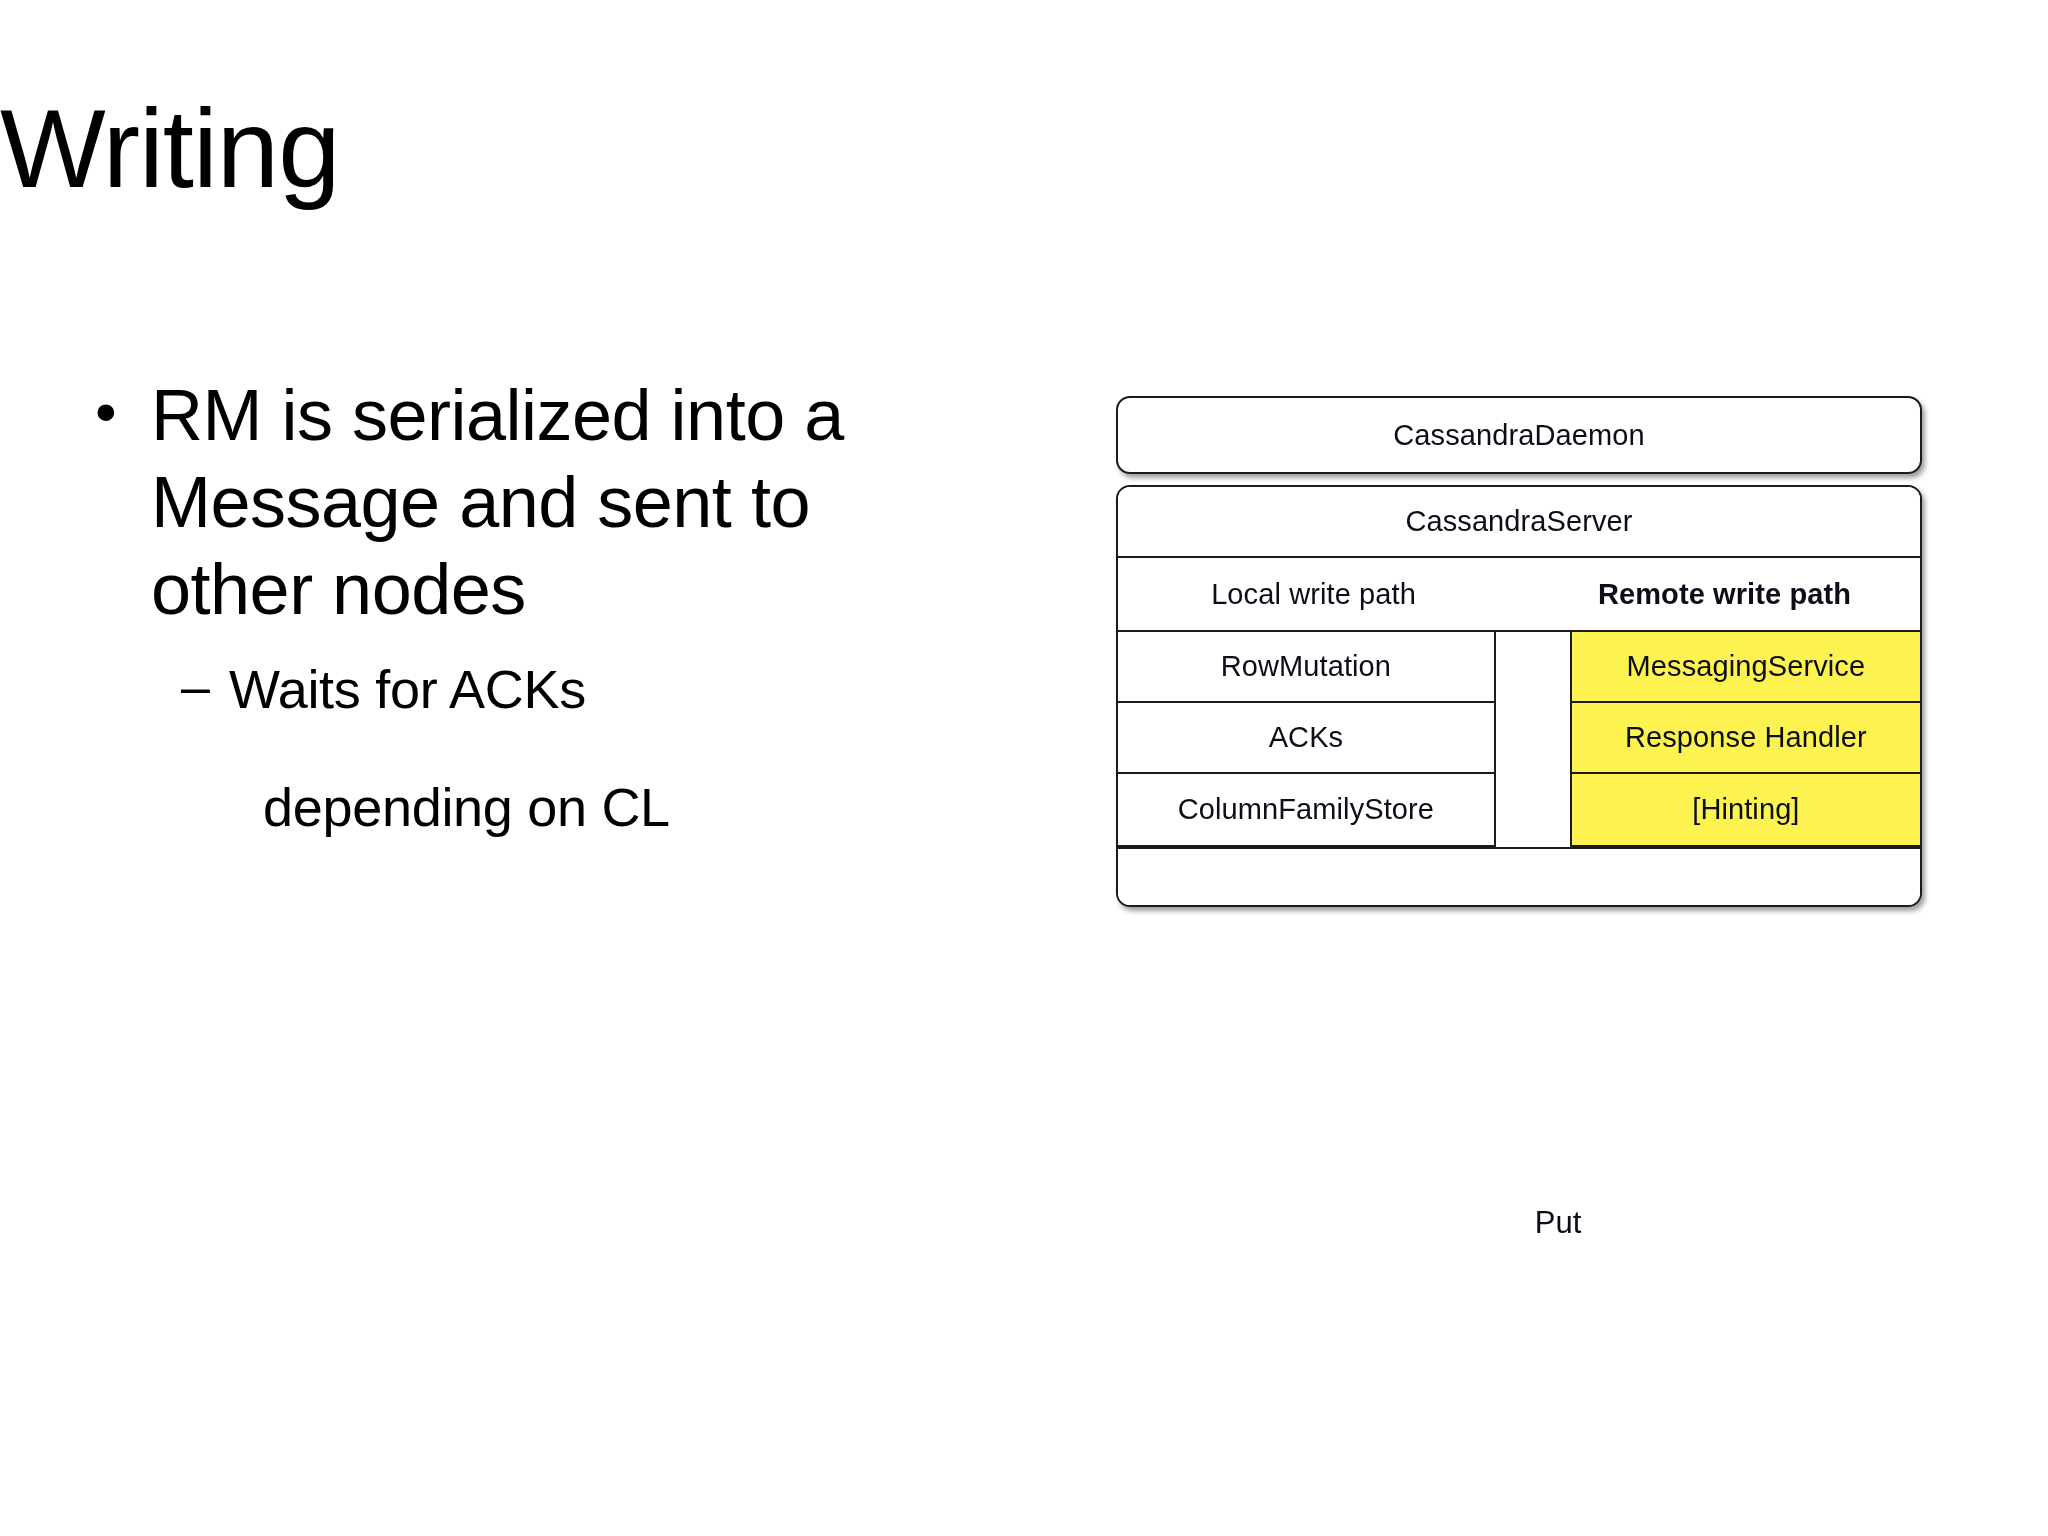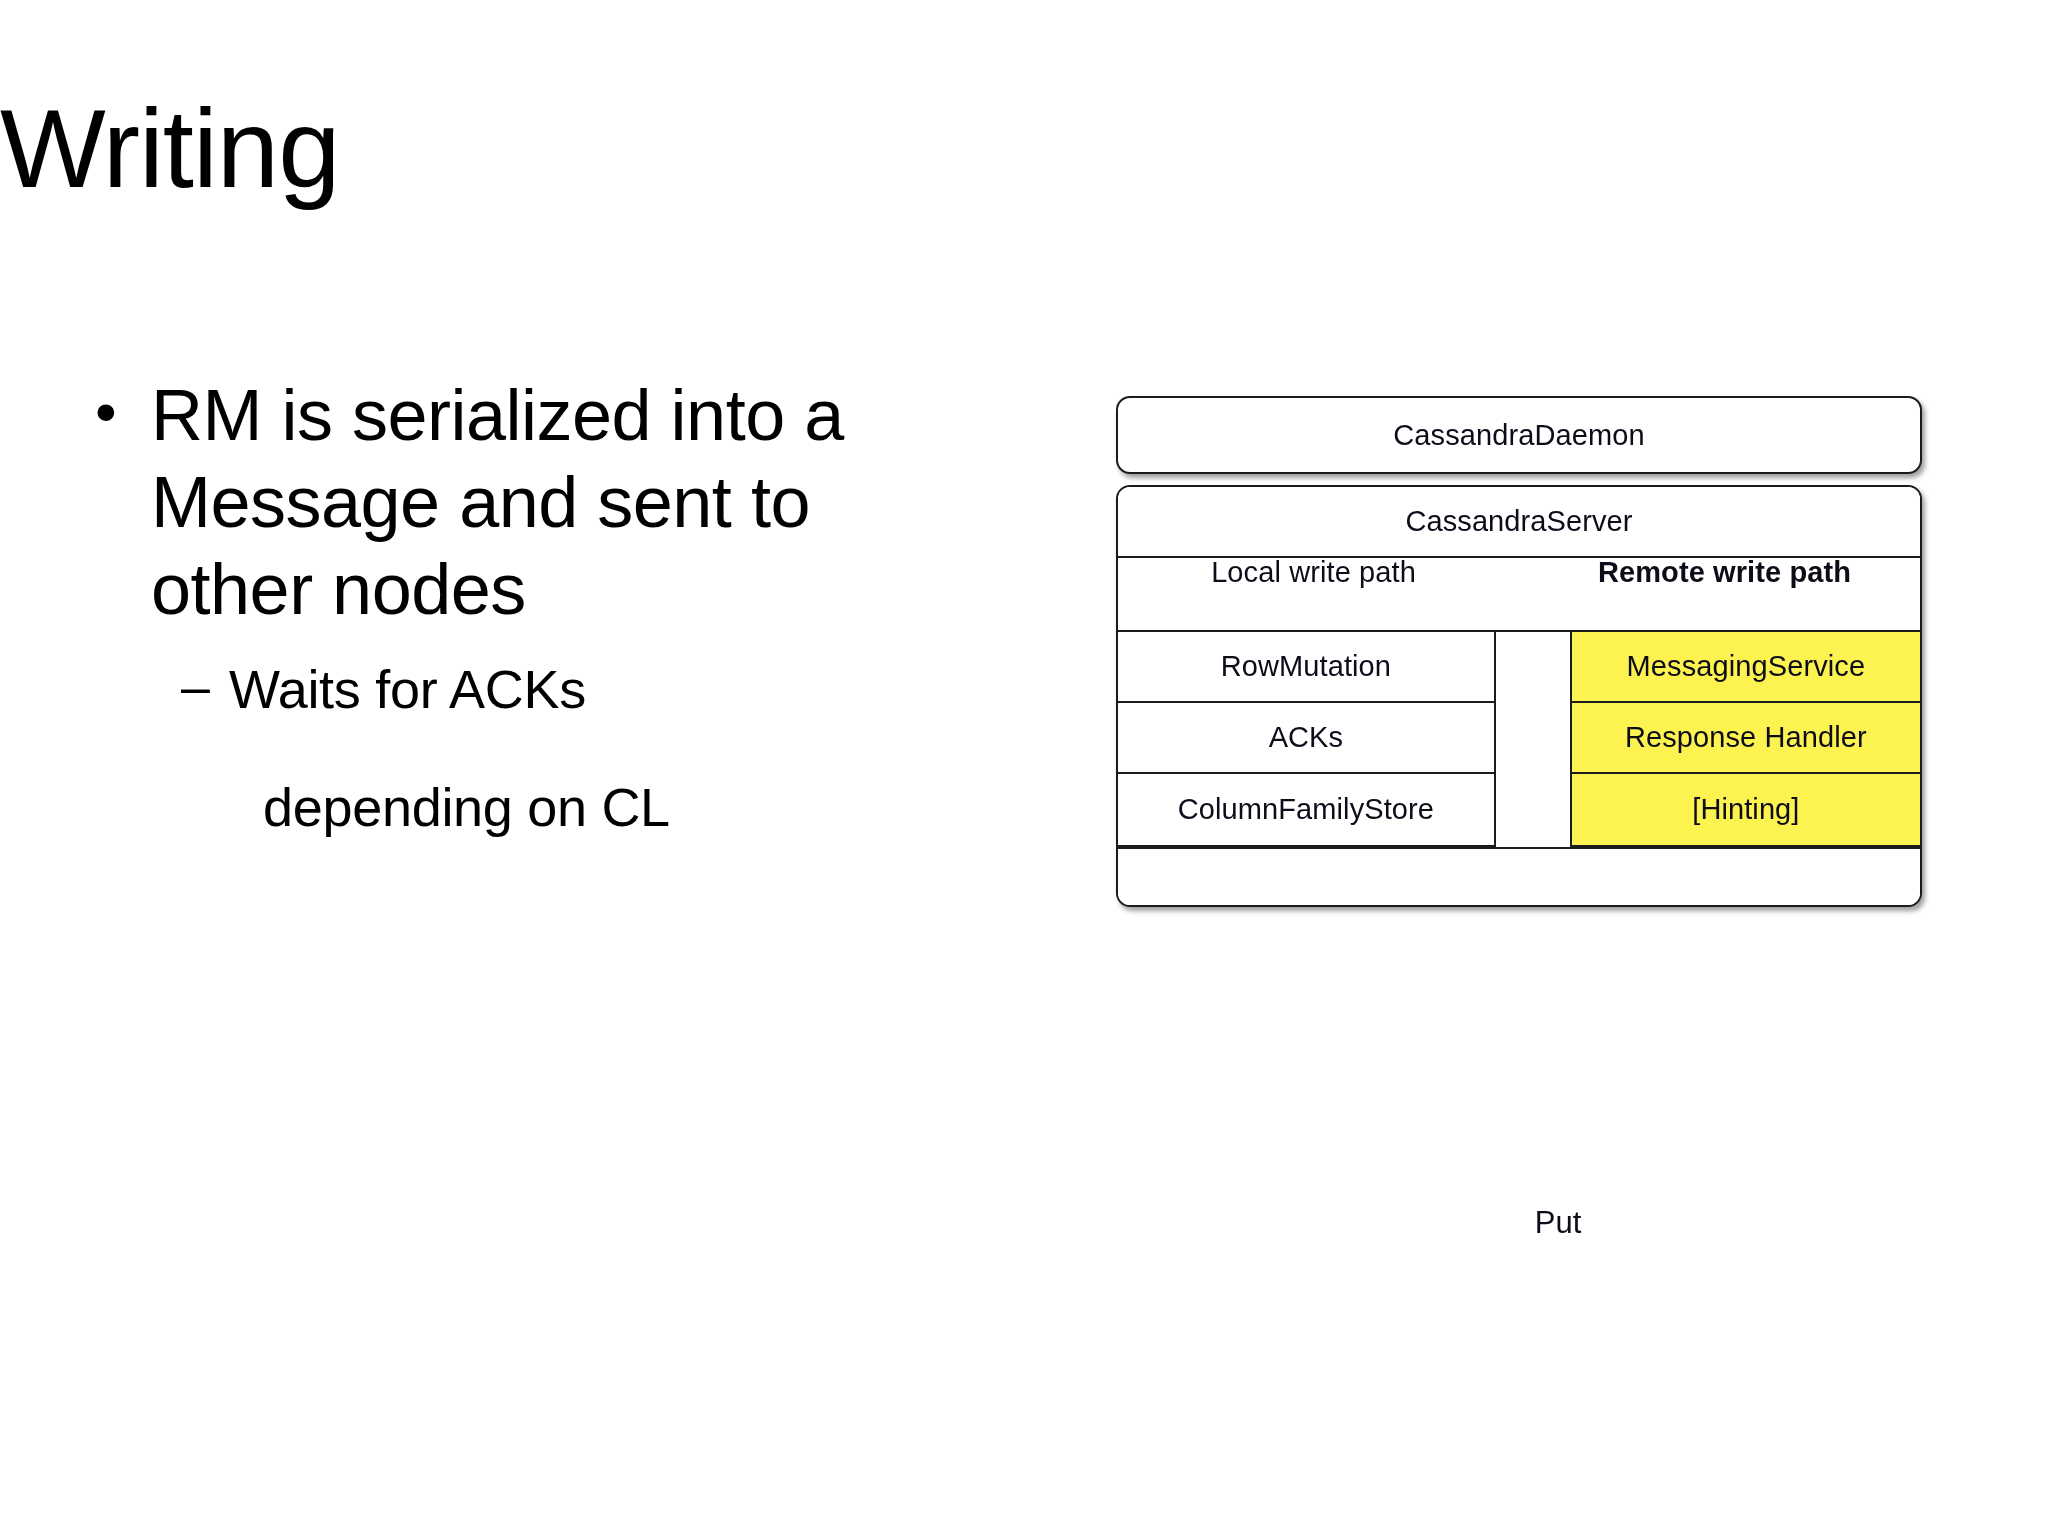--- a/index.html
+++ b/index.html
@@ -129,36 +129,36 @@
     align-items: center;
     justify-content: center;
     border-bottom: 2px solid #1b1b1b;
     background: #ffffff;
   }
 
   .paths-row {
     box-sizing: border-box;
     height: 74px;
     display: flex;
+    align-items: center;
     border-bottom: 2px solid #1b1b1b;
     background: #ffffff;
     gap: 20px;
   }
   .path-cell {
     flex: 1 1 50%;
     text-align: center;
   }
   .path-cell.bold { font-weight: bold; }
 
   .columns-area {
     box-sizing: border-box;
     display: flex;
     background: #ffffff;
     padding: 0;
-    justify-content: flex-end;
   }
   .col {
     box-sizing: border-box;
   }
   .col-left {
     width: 384px;
     margin-left: 0;
     border: 2px solid #1b1b1b;
     border-top: none;
     border-left: none;

